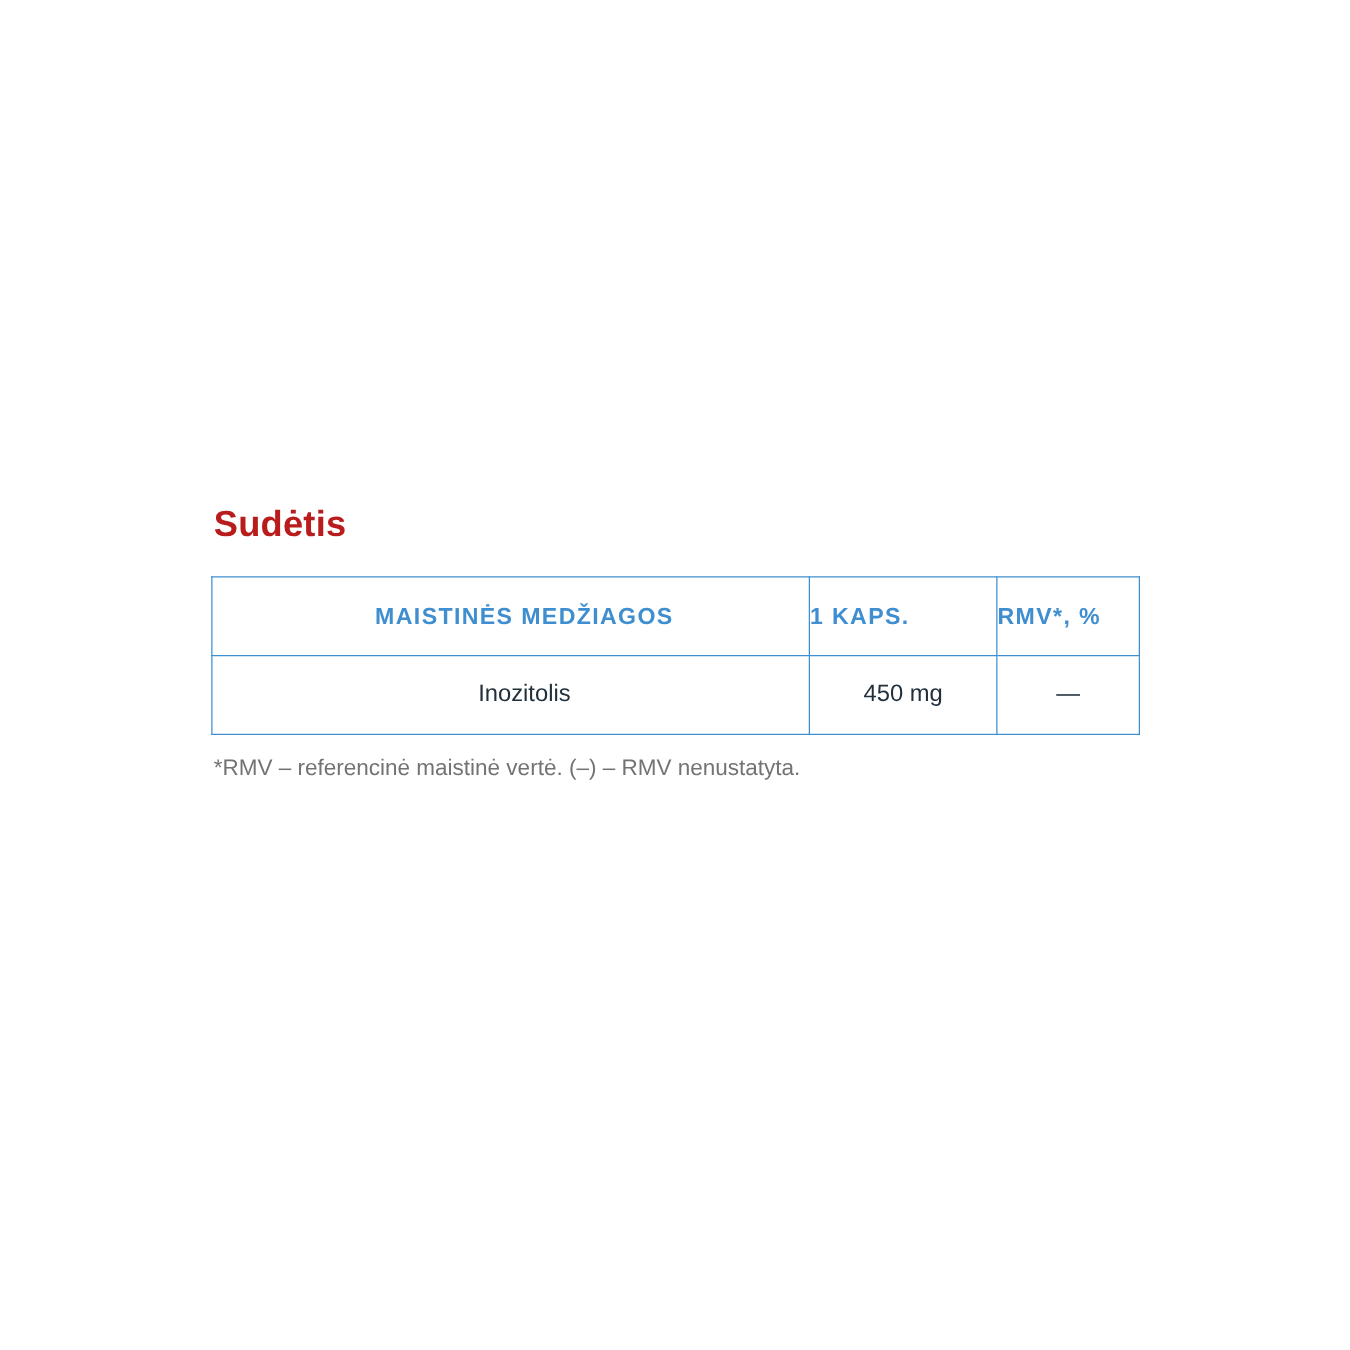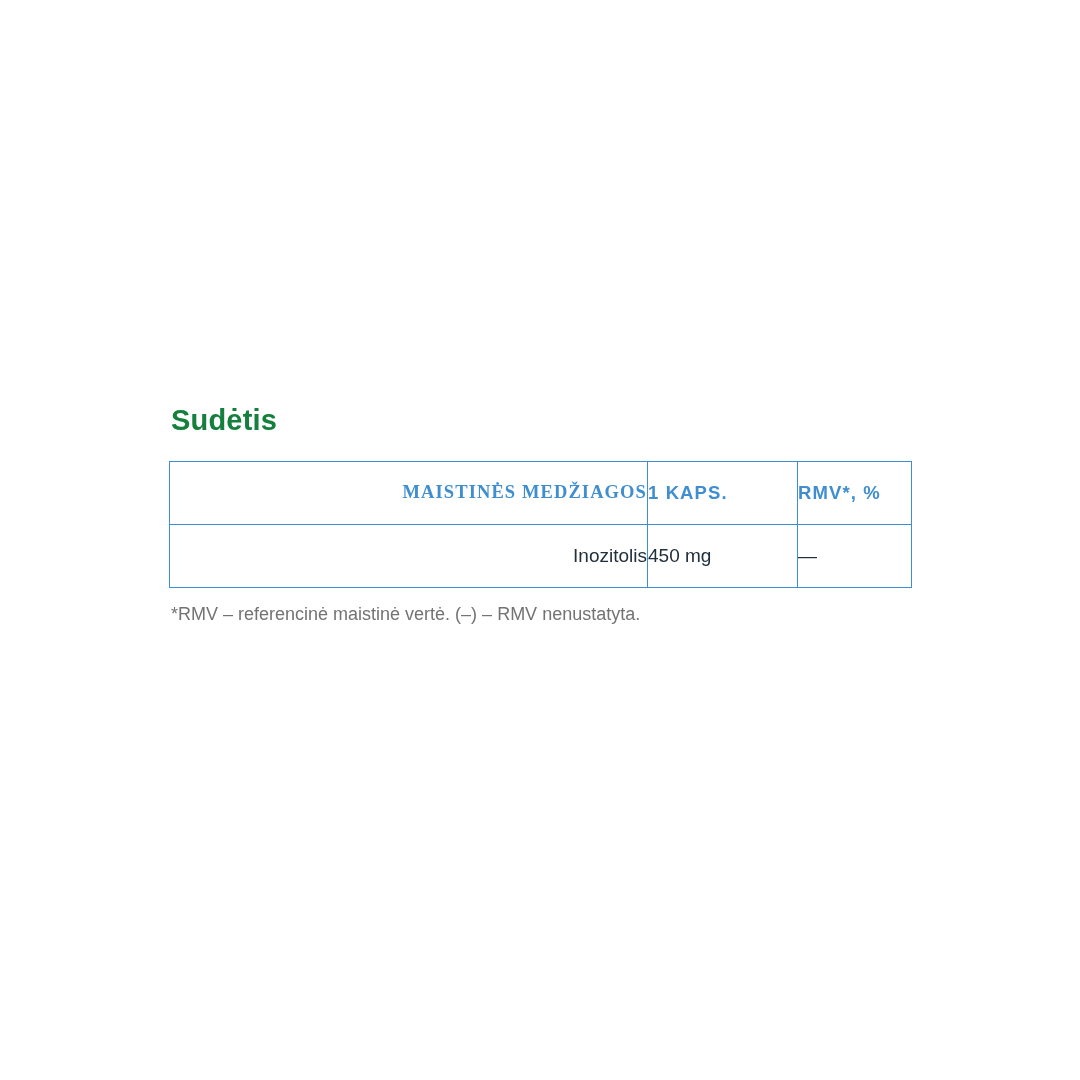--- a/index.html
+++ b/index.html
@@ -20,21 +20,21 @@
   }
   .panel {
     position: absolute;
     left: 169px;
     top: 405px;
     width: 742px;
   }
   .section-title {
     font-size: 29px;
     font-weight: 700;
-    color: #15803d;
+    color: #b91c1c;
     letter-spacing: 0.2px;
     margin: 0 0 24px 2px;
     line-height: 1.1;
   }
   table.nutrition {
     border-collapse: collapse;
     width: 742px;
     table-layout: fixed;
   }
   table.nutrition th,
@@ -48,39 +48,38 @@
   .col-rmv    { width: 114px; }
 
   thead th {
     height: 62px;
     color: #3f8ed0;
     font-size: 18.5px;
     font-weight: 700;
     letter-spacing: 1.1px;
   }
   thead th.name {
-    text-align: right;
+    text-align: center;
     padding-left: 22px;
-    font-family: Liberation Serif, serif;
   }
   thead th.center {
     text-align: left;
   }
   tbody td {
     height: 62px;
     color: #22303c;
     font-size: 19px;
     font-weight: 400;
   }
   tbody td.name {
-    text-align: right;
+    text-align: center;
     padding-left: 22px;
   }
   tbody td.center {
-    text-align: left;
+    text-align: center;
     margin-top: 40px;
   }
   .dash {
     display: inline-block;
     color: #22303c;
     font-size: 19px;
     letter-spacing: 0;
   }
   .footnote {
     margin-top: 15px;

